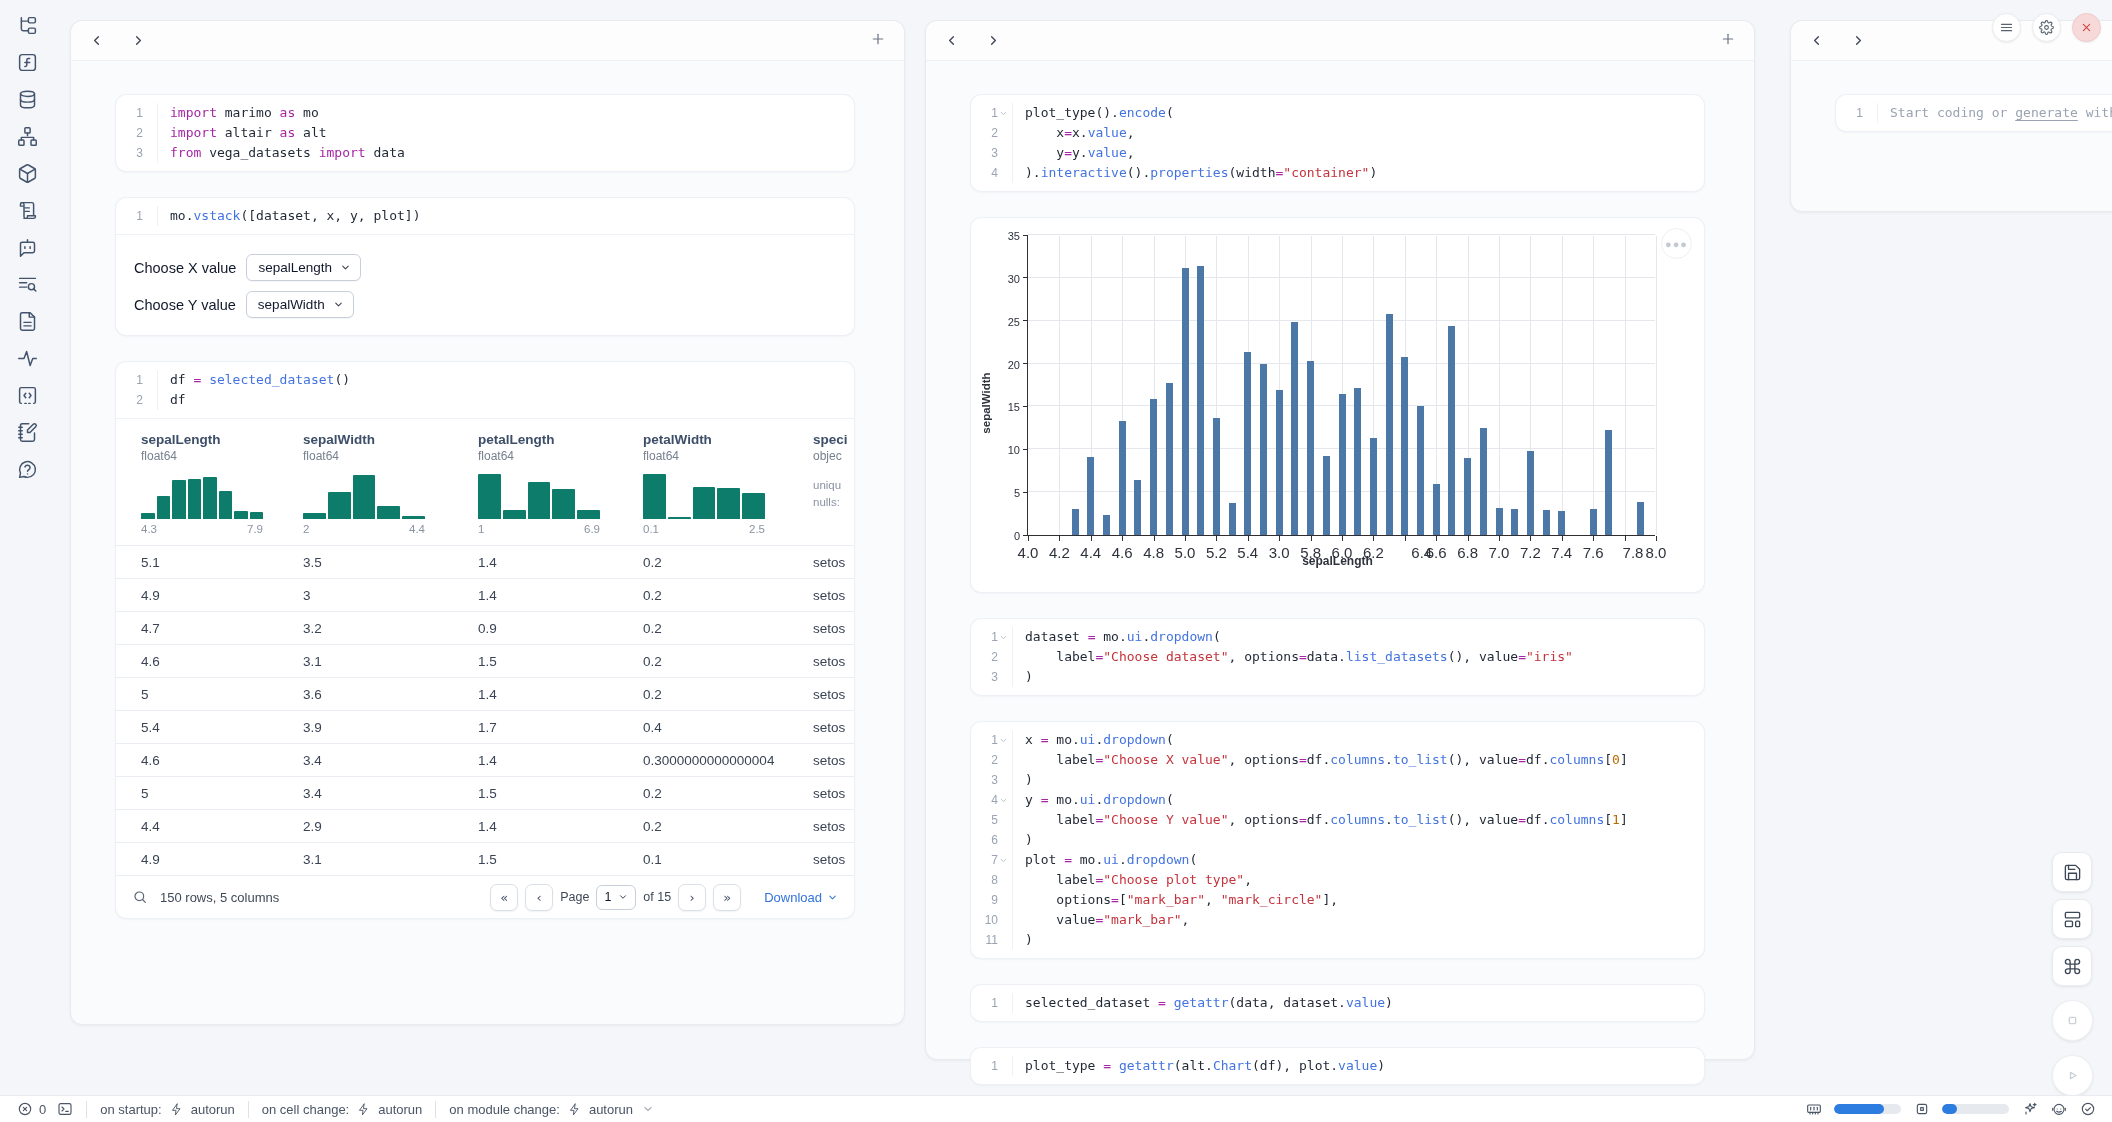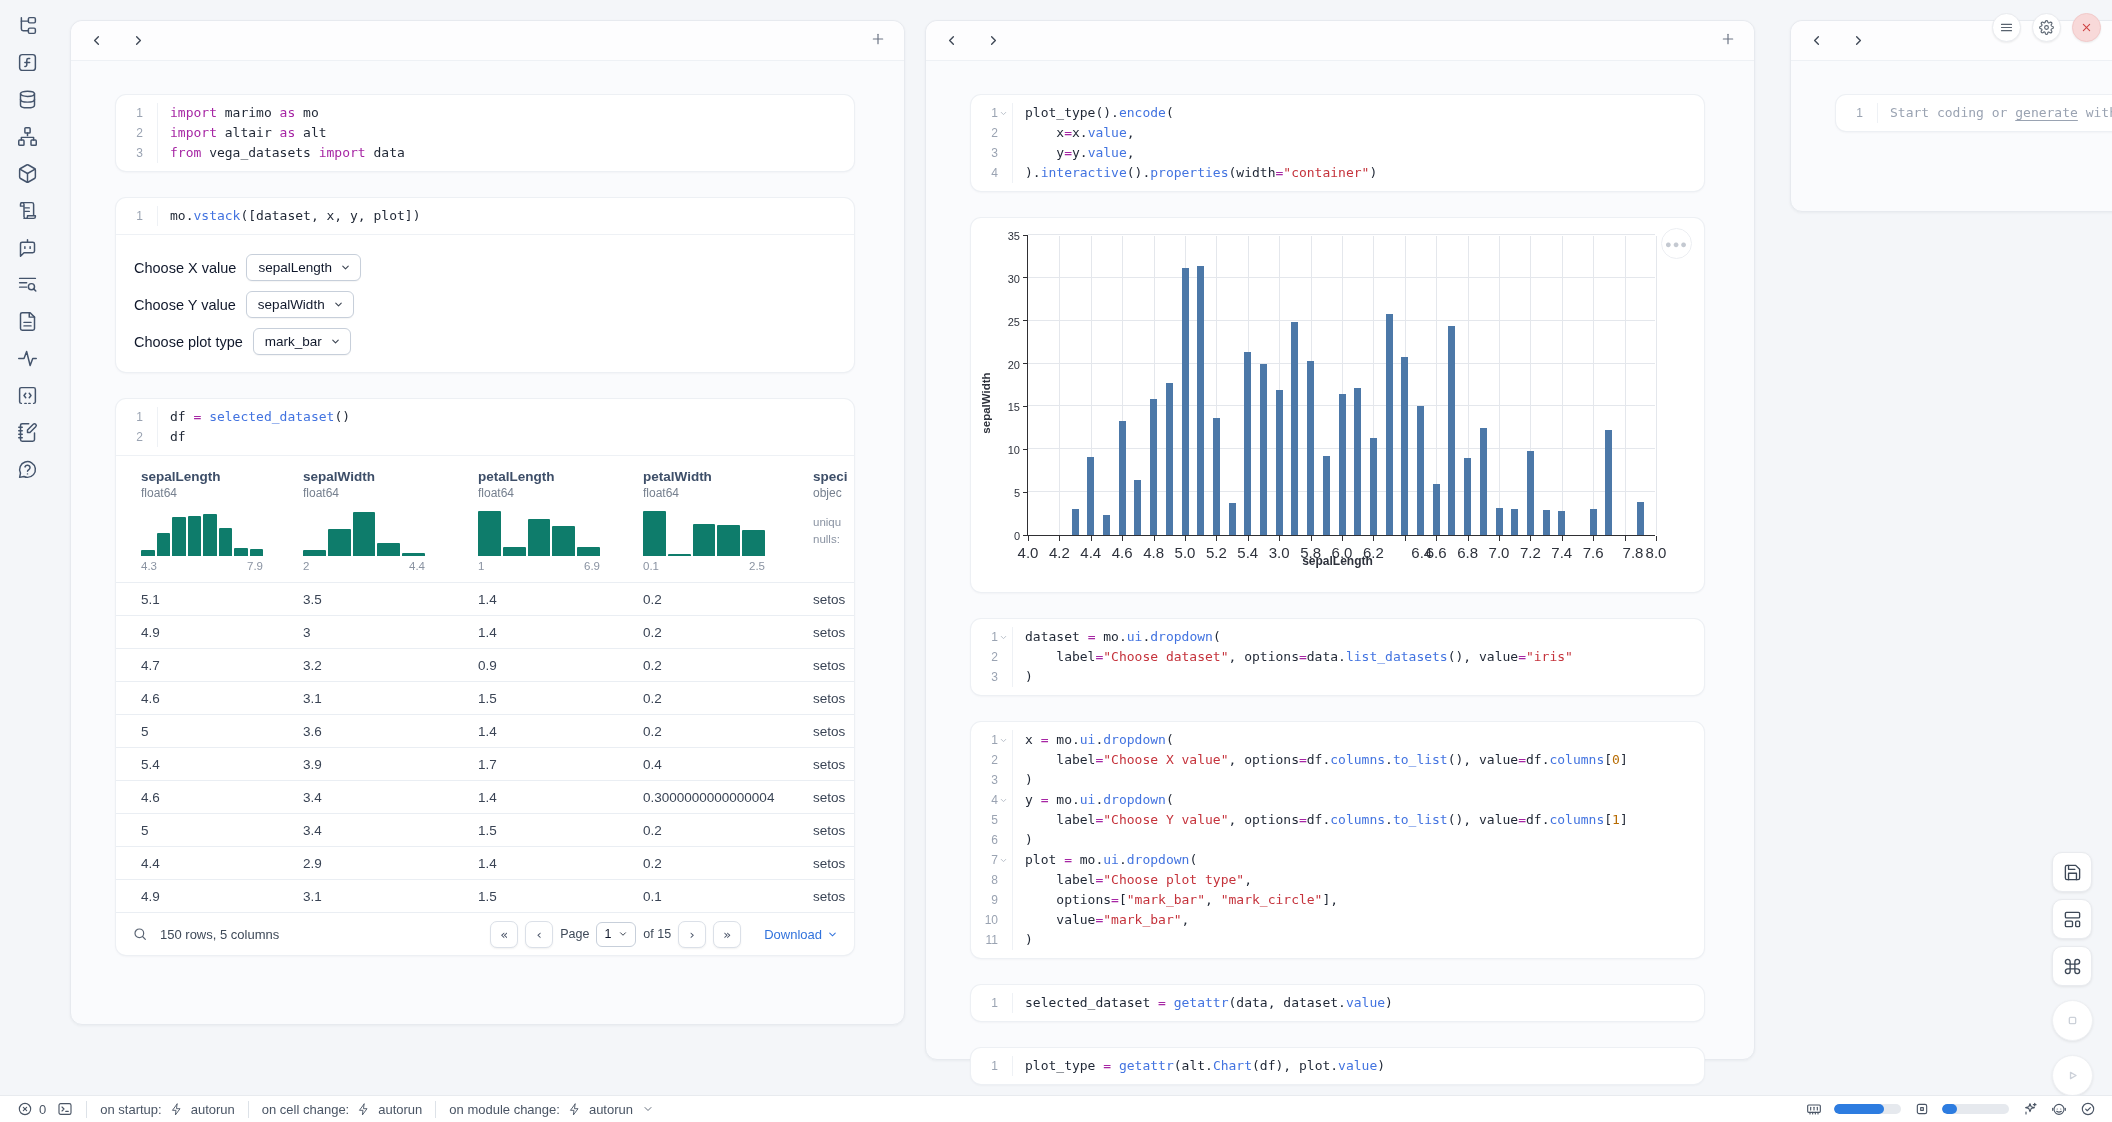--- a/index.html
+++ b/index.html
@@ -270,29 +270,20 @@
               <span>sepalLength</span>
               <svg viewBox="0 0 24 24">
                 <path d="m6 9 6 6 6-6"></path>
               </svg>
             </span>
           </div>
           <div class="dd-row">
             <span class="dd-label">Choose Y value</span>
             <span class="selectbox">
               <span>sepalWidth</span>
-              <svg viewBox="0 0 24 24">
-                <path d="m6 9 6 6 6-6"></path>
-              </svg>
-            </span>
-          </div>
-          <div class="dd-row">
-            <span class="dd-label">Choose plot type</span>
-            <span class="selectbox">
-              <span>mark_bar</span>
               <svg viewBox="0 0 24 24">
                 <path d="m6 9 6 6 6-6"></path>
               </svg>
             </span>
           </div>
         </div>
     </div>
     <div class="cell">
       <div class="code">
           <div class="code-row">

